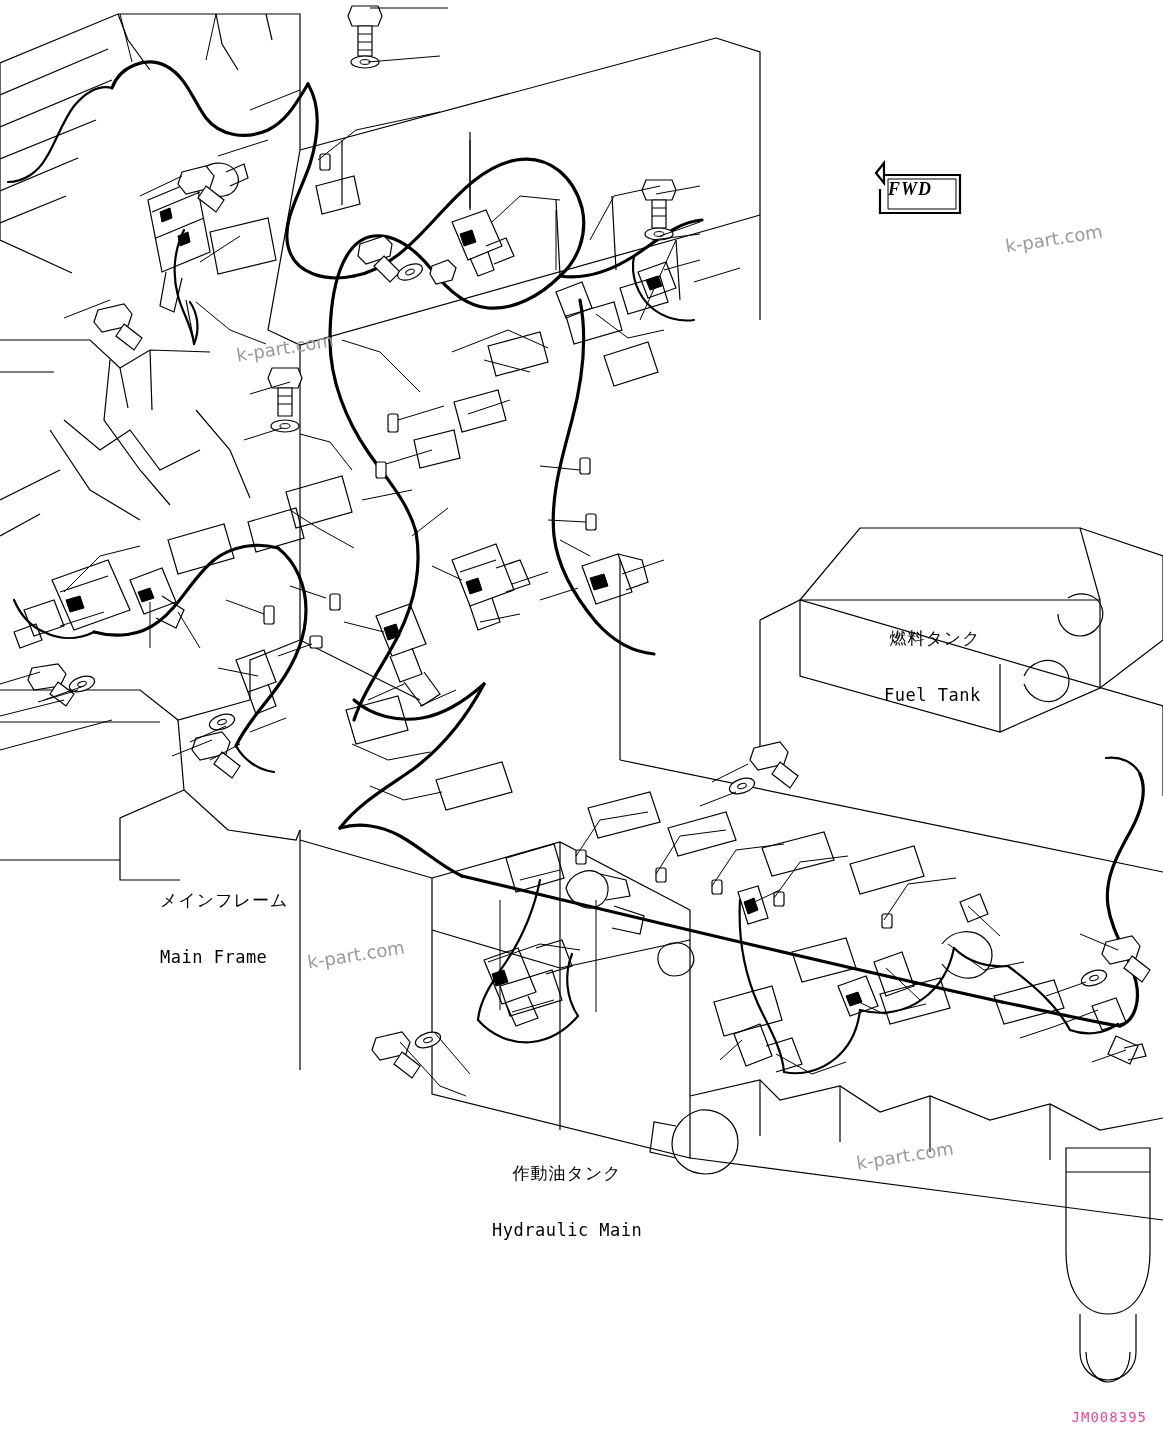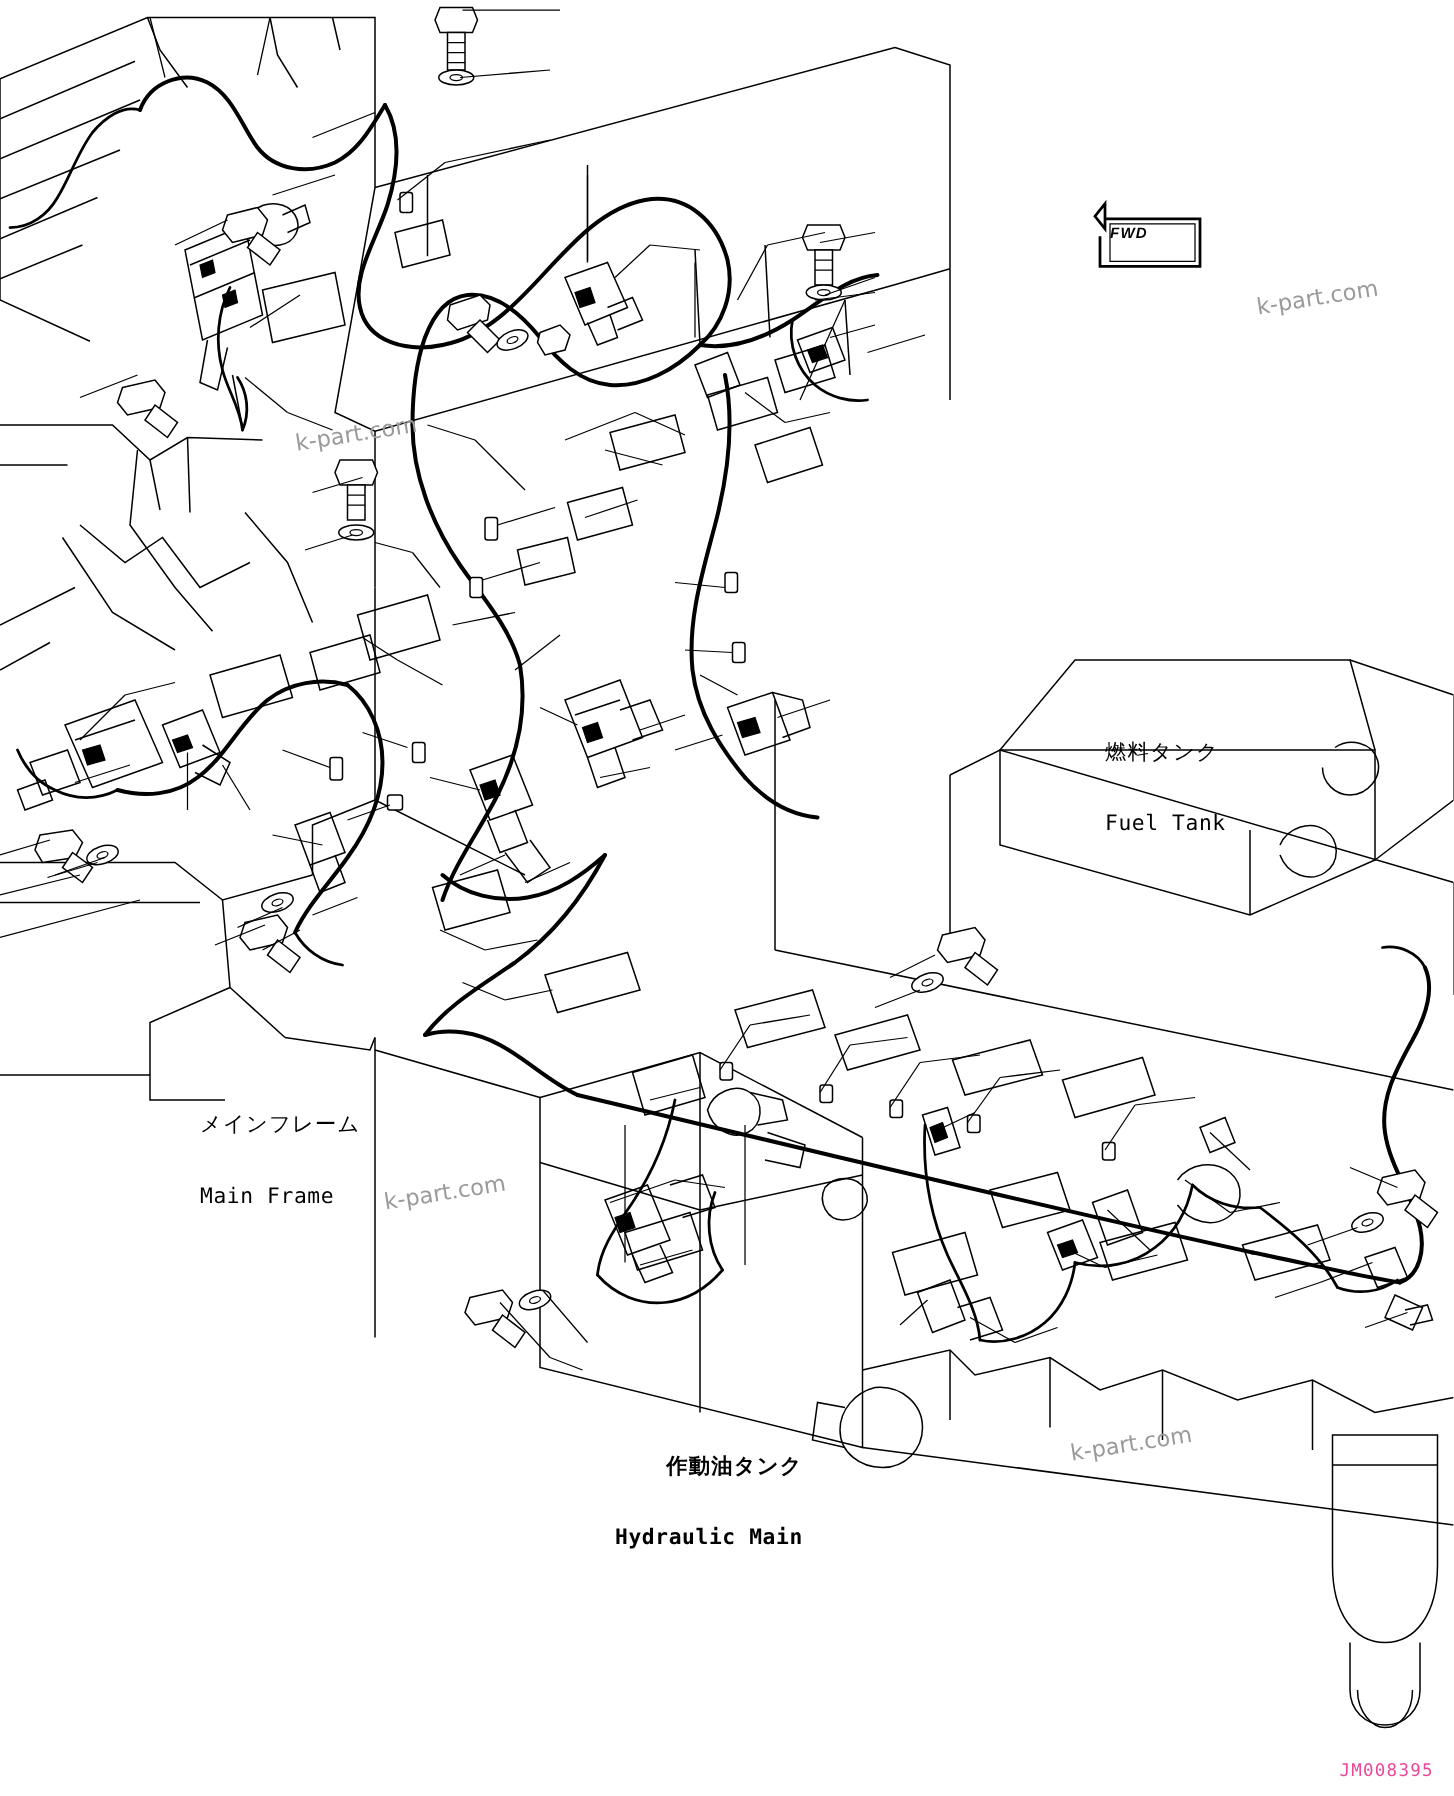--- a/index.html
+++ b/index.html
@@ -38,22 +38,22 @@
   }
   .lbl .en {
     display: block;
     font-family: "DejaVu Sans Mono", monospace;
     font-size: 17px;
     letter-spacing: 0.5px;
     line-height: 1.25;
     margin-top: 36px;
   }
   #label-main-frame { left: 160px; top: 890px; text-align: left; }
-  #label-fuel-tank  { left: 884px; top: 592px; text-align: left; }
-  #label-hydraulic-tank { left: 492px; top: 1163px; text-align: right; font-weight: bold; }
+  #label-fuel-tank  { left: 884px; top: 628px; text-align: right; }
+  #label-hydraulic-tank { left: 492px; top: 1163px; text-align: center; }
   #drawing-number {
     position: absolute;
     right: 16px;
     bottom: 12px;
     font-family: "DejaVu Sans Mono", monospace;
     font-size: 14px;
     letter-spacing: 1px;
     color: #ec4899;
   }
   .wm {
@@ -73,22 +73,22 @@
     position: absolute;
     left: 874px;
     top: 155px;
     width: 96px;
     height: 72px;
   }
   #fwd-marker .fwd-text {
     position: absolute;
     left: 14px;
     top: 24px;
-    font-family: Liberation Sans, sans-serif;
-    font-size: 12px;
+    font-family: Liberation Serif, serif;
+    font-size: 18px;
     font-weight: bold;
     font-style: italic;
     letter-spacing: 1px;
     color: #000000;
   }
 </style>
 </head>
 <body>
 
 <div id="page">

